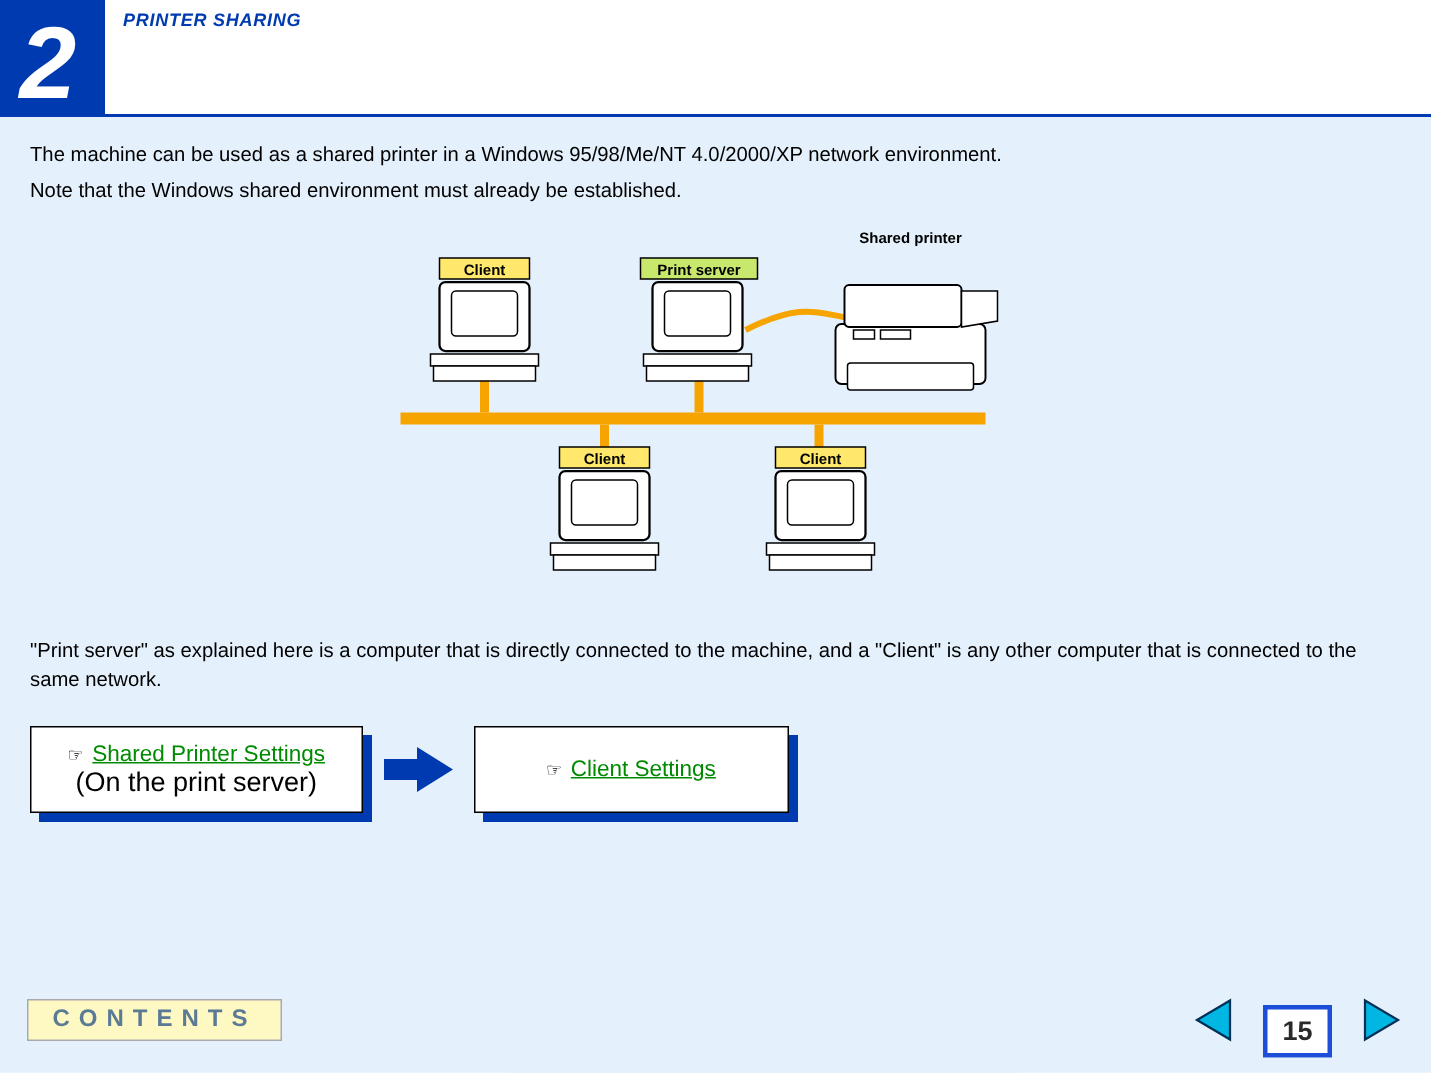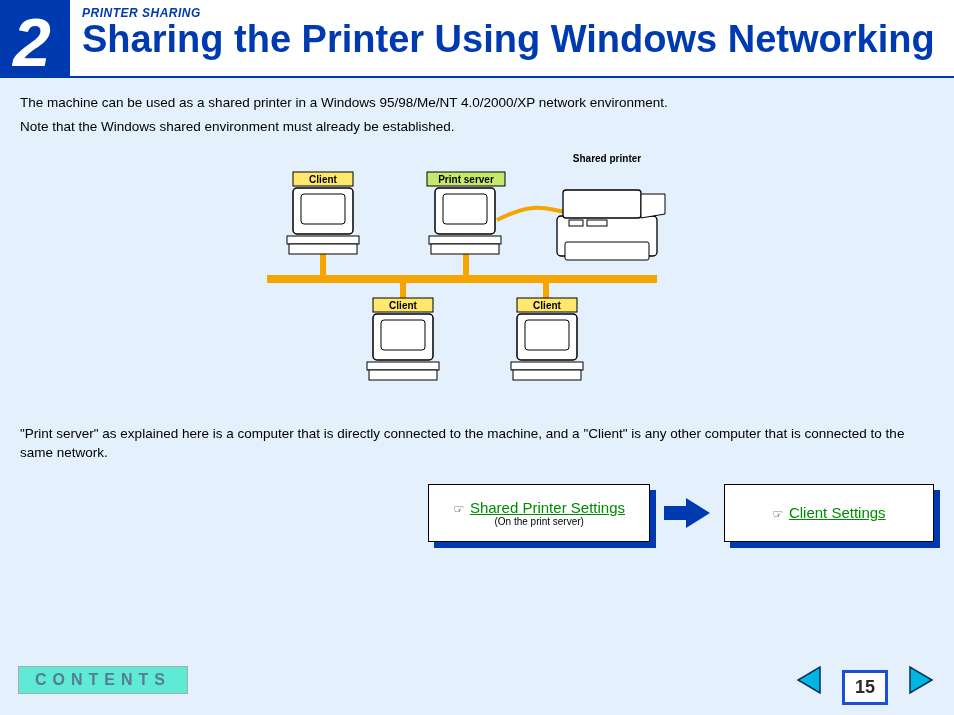--- a/index.html
+++ b/index.html
@@ -63,21 +63,21 @@
   .diagram-wrap {
     text-align: center;
     margin: 14px 0 18px 0;
   }
   .diagram {
     display: inline-block;
   }
   .caption2 { font-size:13.5px; line-height:1.35; margin-top: 22px;}
   .linkboxes {
     display: flex;
-    justify-content: flex-end;
+    justify-content: flex-start;
     align-items: center;
     gap: 14px;
     margin-top: 22px;
   }
   .linkbox-outer {
     position: relative;
   }
   .linkbox-shadow {
     position: absolute;
     top: 6px; left: 6px; right: -6px; bottom: -6px;
@@ -92,41 +92,41 @@
     height: 58px;
     text-align: center;
     display:flex; flex-direction:column; justify-content:center;
   }
   .linkbox a {
     color: #008a00;
     font-size: 15px;
     text-decoration: underline;
   }
   .linkbox .sub {
-    font-size: 10px;
+    font-size: 18px;
     color: #000;
   }
   .hand {
     font-size: 12px;
     color: #000;
     margin-right: 2px;
     text-decoration: none;
   }
   .arrow-between svg { display:block; }
   .bottom-bar {
     position: absolute;
     bottom: 10px;
     left: 0; right: 0;
     padding: 0 18px;
     display: flex;
     align-items: center;
     gap: 20px;
   }
   .bottom-btn {
-    background: #5eead4;
+    background: #fef9c3;
     border: 1px solid #aaa;
     color: #5b7a96;
     font-size: 16px;
     font-weight: bold;
     letter-spacing: 6px;
     padding: 4px 16px;
     cursor: pointer;
   }
   .spacer { flex: 1; }
   .nav-tri {
@@ -153,21 +153,20 @@
 </style>
 </head>
 <body>
 
 <div class="page">
 
   <div class="header">
     <div class="chapter-num">2</div>
     <div class="header-text">
       <div class="eyebrow">PRINTER SHARING</div>
-      <h1 class="title">Sharing the Printer Using Windows Networking</h1>
     </div>
   </div>
 
   <div class="body-area">
     <p class="intro">The machine can be used as a shared printer in a Windows 95/98/Me/NT 4.0/2000/XP network environment.</p>
     <p class="intro">Note that the Windows shared environment must already be established.</p>
 
     <div class="diagram-wrap">
       <div class="diagram">
         <svg width="480" height="250">

